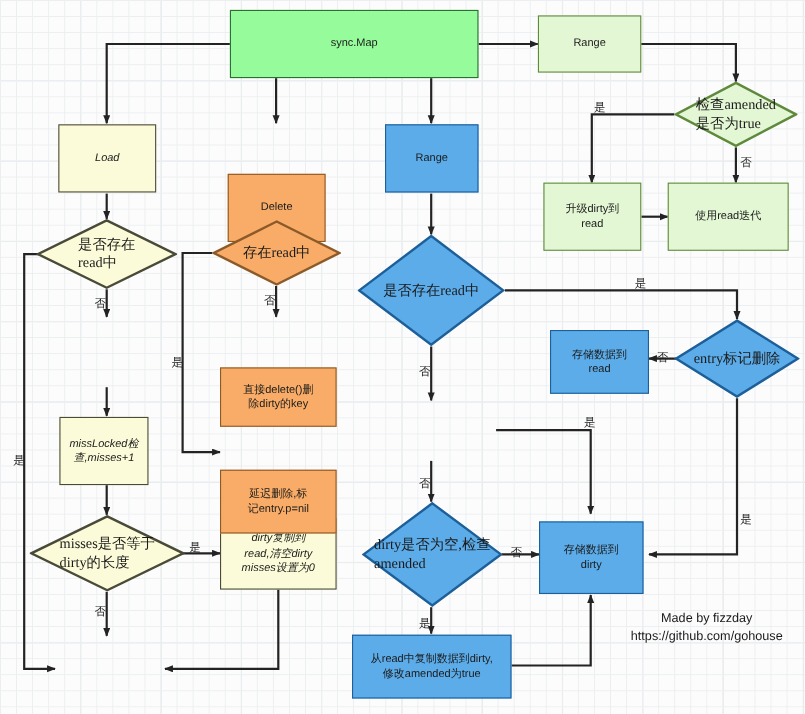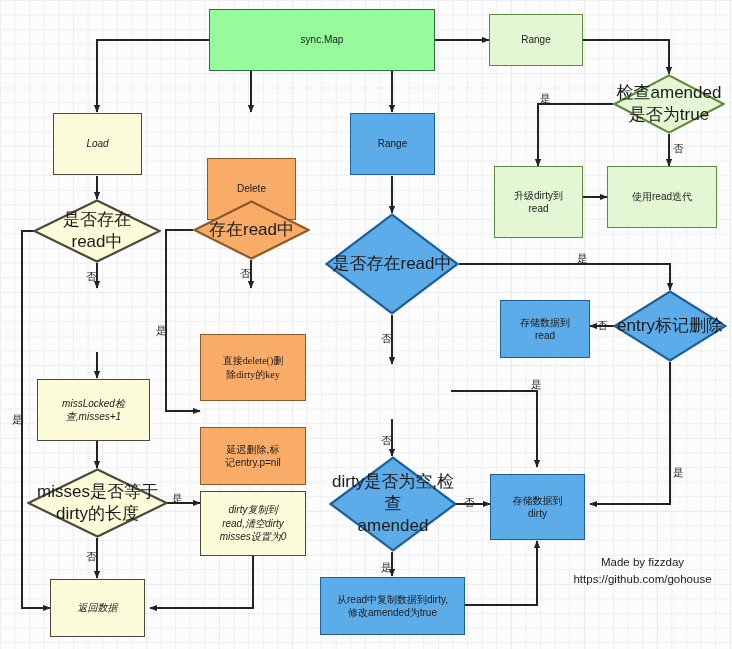--- a/index.html
+++ b/index.html
@@ -42,23 +42,24 @@
   .dia{
     position:absolute;
     z-index:3;
     display:flex;align-items:center;justify-content:center;
   }
   .dia .dshape{
     position:absolute;left:0;top:0;width:100%;height:100%;
   }
   .dia .dlabel{
     position:relative;z-index:2;
-    font-size:17px;line-height:1.3;color:#1a1a1a;text-align:center;
+    font-size:13px;line-height:1.3;color:#1a1a1a;text-align:left;
     white-space:pre-line;
     padding:0 2px;
+    font-family:Liberation Serif, serif;
   }
   .elabel{
     position:absolute;
     font-size:10.5px;
     color:#232323;
     z-index:4;
     background:transparent;
     line-height:1;
   }
   .credit{
@@ -153,21 +154,21 @@
   </div>
 
   <div class="dia" style="left:613px;top:74px;width:112px;height:60px;">
     <svg class="dshape" viewBox="0 0 112 60" preserveAspectRatio="none">
       <polygon points="56,1.4 110.6,30 56,58.6 1.4,30" fill="#e3f7d4" stroke="#5f8a3e" stroke-width="2.2"></polygon>
     </svg>
     <span class="dlabel">检查amended
 是否为true</span>
   </div>
 
-  <div class="node rect green-light" style="left:494px;top:166px;width:89px;height:72px;">
+  <div class="node rect green-light" style="left:494px;top:166px;width:89px;height:62px;">
     <span>升级dirty到
 read</span>
   </div>
 
   <div class="node rect green-light" style="left:607px;top:166px;width:110px;height:62px;">
     <span>使用read迭代</span>
   </div>
 
   <div class="node rect yellow" style="left:53px;top:113px;width:89px;height:62px;">
     <span>Load</span>
@@ -175,55 +176,52 @@
 
   <div class="dia" style="left:33px;top:199px;width:128px;height:64px;">
     <svg class="dshape" viewBox="0 0 128 64" preserveAspectRatio="none">
       <polygon points="64,1.4 126.6,32 64,62.6 1.4,32" fill="#fbfbd9" stroke="#4a4a38" stroke-width="2.2"></polygon>
     </svg>
     <span class="dlabel">是否存在
 read中</span>
   </div>
 
 
-  <div class="node rect yellow" style="left:37px;top:379px;width:113px;height:62px;">
+  <div class="node rect yellow" style="left:54px;top:379px;width:81px;height:62px;">
     <span>missLocked检
 查,misses+1</span>
   </div>
 
   <div class="dia" style="left:27px;top:468px;width:141px;height:70px;">
     <svg class="dshape" viewBox="0 0 141 70" preserveAspectRatio="none">
       <polygon points="70.5,1.4 139.6,35 70.5,68.6 1.4,35" fill="#fbfbd9" stroke="#4a4a38" stroke-width="2.2"></polygon>
     </svg>
     <span class="dlabel">misses是否等于
 dirty的长度</span>
   </div>
 
-  <div class="node rect yellow" style="left:50px;top:579px;width:95px;height:58px;">
-    <span>返回数据</span>
-  </div>
-
-  <div class="node rect yellow" style="left:200px;top:471px;width:106px;height:65px;margin-top:20px;">
+
+  <div class="node rect yellow" style="left:200px;top:471px;width:106px;height:65px;">
     <span>dirty复制到
 read,清空dirty
 misses设置为0</span>
   </div>
 
   <div class="node rect orange" style="left:207px;top:113px;width:89px;height:62px;">
     <span>Delete</span>
   </div>
 
   <div class="dia" style="left:193px;top:200px;width:117px;height:60px;">
     <svg class="dshape" viewBox="0 0 117 60" preserveAspectRatio="none">
       <polygon points="58.5,1.4 115.6,30 58.5,58.6 1.4,30" fill="#f8ac67" stroke="#8c5a28" stroke-width="2.2"></polygon>
     </svg>
     <span class="dlabel">存在read中</span>
   </div>
 
-  <div class="node rect orange" style="left:200px;top:289px;width:106px;height:67px;font-family:Liberation Serif, serif;">
+  <div class="node rect orange" style="left:200px;top:289px;width:106px;height:54px;">
     <span>直接delete()删
 除dirty的key</span>
   </div>
 
   <div class="node rect orange" style="left:200px;top:382px;width:106px;height:58px;">
     <span>延迟删除,标
 记entry.p=nil</span>
   </div>
 
   <div class="node rect blue" style="left:350px;top:113px;width:85px;height:62px;">

